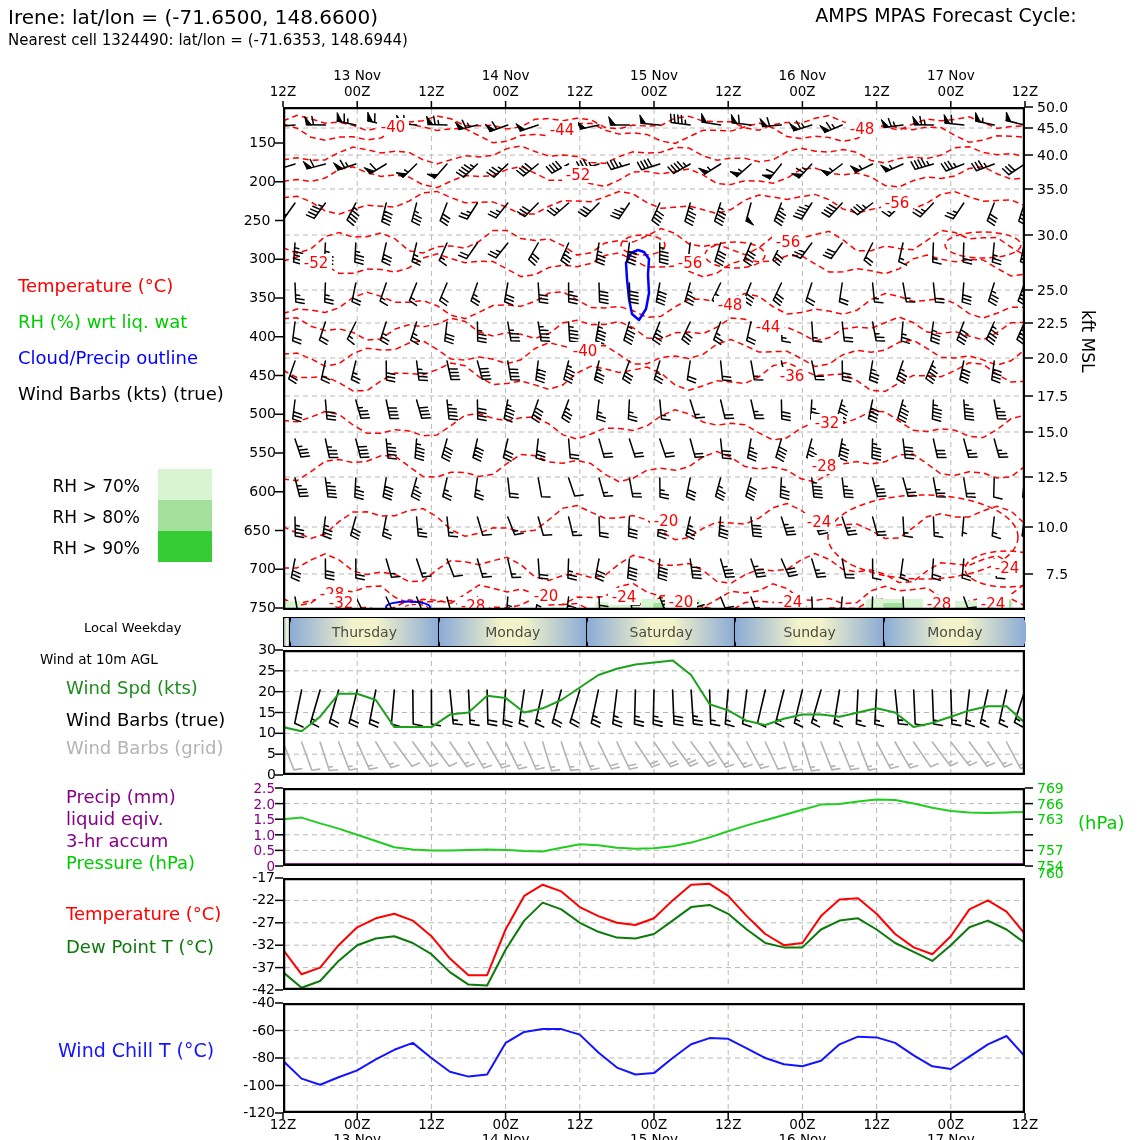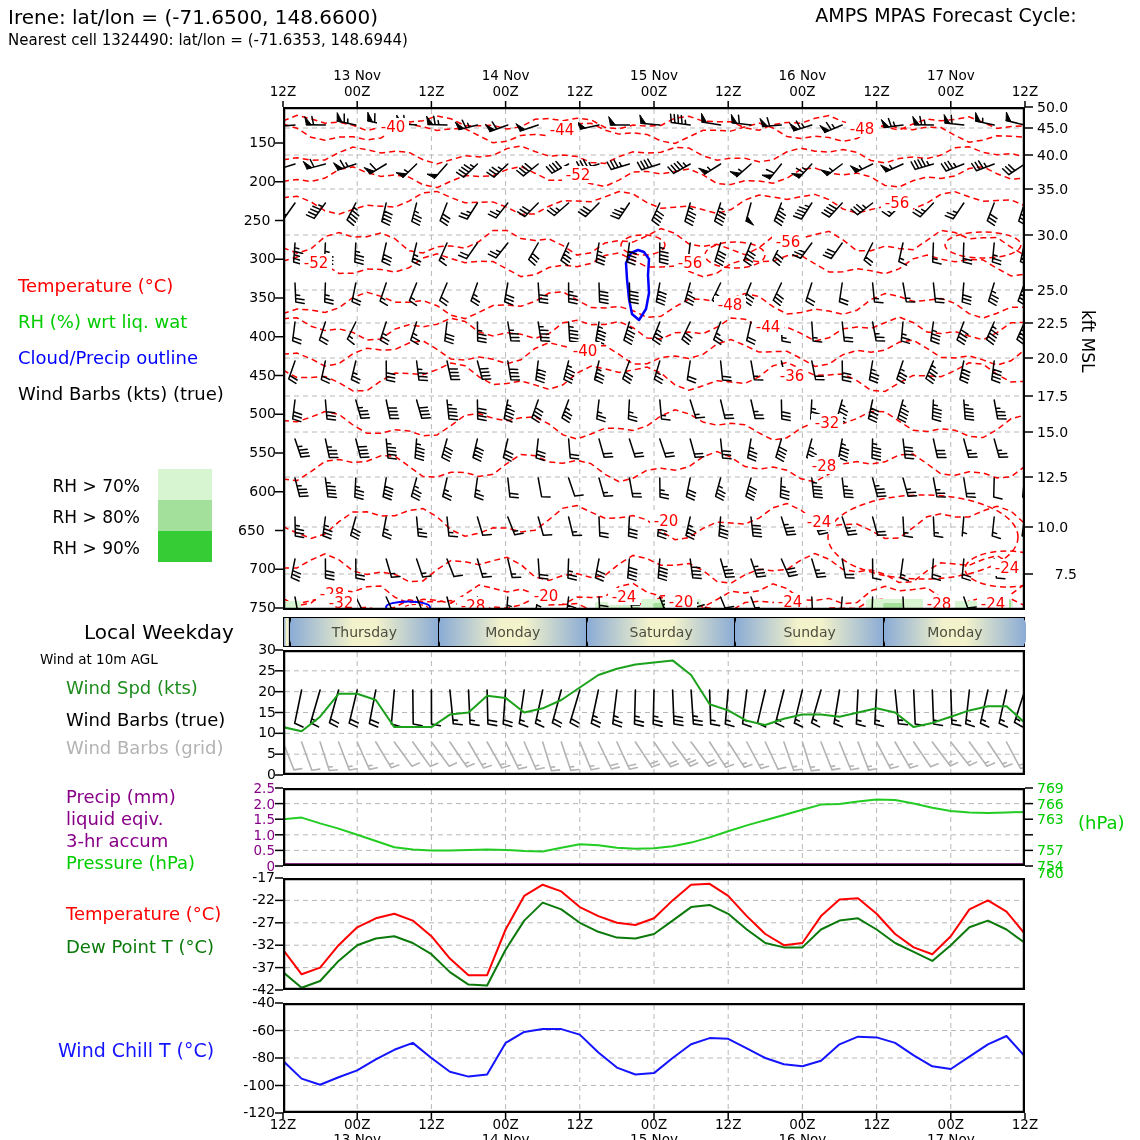--- a/index.html
+++ b/index.html
@@ -17,21 +17,21 @@
   .grn-m{color:#1e8c1e;}
   .grn-d{color:#0b7a0b;}
   .blue{color:#1414ff;}
   .gray{color:#b3b3b3;}
   .purp{color:#880088;}
   .rhlab{font-size:17px;width:130px;text-align:right;}
   .swatch{position:absolute;left:158px;width:54px;height:31px;}
   .ticklab{font-size:13.5px;color:#000;}
   .axnum{font-size:14px;}
   .kft{font-size:17px;transform:rotate(90deg);transform-origin:left top;}
-  .lw{font-size:20px;}
+  .lw{font-size:13px;}
   .wsmall{font-size:13.5px;}
   .dayseg{position:absolute;top:0;height:100%;border-radius:6px;}
   .daylab{position:absolute;top:6px;width:100%;text-align:center;font-size:14px;color:#4d4d40;}
   .daydiv{position:absolute;top:0;width:2px;height:100%;background:#000;}
 </style>
 </head>
 <body>
 <div id="stage">
 
 <div class="abs t20" style="left:8px;top:5px;">Irene: lat/lon = (-71.6500, 148.6600)</div>
@@ -75,36 +75,36 @@
       <div class="abs axnum" style="left: 238px; top: 134px; width: 38px; text-align: right;">150</div>
       <div class="abs axnum" style="left: 238px; top: 172.75px; width: 38px; text-align: right;">200</div>
       <div class="abs axnum" style="left: 238px; top: 211.5px; width: 38px; text-align: center;">250</div>
       <div class="abs axnum" style="left: 238px; top: 250.25px; width: 38px; text-align: right;">300</div>
       <div class="abs axnum" style="left: 238px; top: 289px; width: 38px; text-align: right;">350</div>
       <div class="abs axnum" style="left: 238px; top: 327.75px; width: 38px; text-align: right;">400</div>
       <div class="abs axnum" style="left: 238px; top: 366.5px; width: 38px; text-align: right;">450</div>
       <div class="abs axnum" style="left: 238px; top: 405.25px; width: 38px; text-align: right;">500</div>
       <div class="abs axnum" style="left: 238px; top: 444px; width: 38px; text-align: right;">550</div>
       <div class="abs axnum" style="left: 238px; top: 482.75px; width: 38px; text-align: right;">600</div>
-      <div class="abs axnum" style="left: 238px; top: 521.5px; width: 38px; text-align: left;">650</div>
+      <div class="abs axnum" style="left: 238px; top: 521.5px; width: 38px; text-align: center;">650</div>
       <div class="abs axnum" style="left: 238px; top: 560.25px; width: 38px; text-align: right;">700</div>
       <div class="abs axnum" style="left: 238px; top: 599px; width: 38px; text-align: right;">750</div>
       <div class="abs axnum" style="left: 1037px; top: 99px; width: 40px; text-align: left;">50.0</div>
       <div class="abs axnum" style="left: 1037px; top: 120px; width: 40px; text-align: left;">45.0</div>
       <div class="abs axnum" style="left: 1037px; top: 147px; width: 40px; text-align: left;">40.0</div>
       <div class="abs axnum" style="left: 1037px; top: 181px; width: 40px; text-align: left;">35.0</div>
       <div class="abs axnum" style="left: 1037px; top: 227px; width: 40px; text-align: left;">30.0</div>
       <div class="abs axnum" style="left: 1037px; top: 282px; width: 40px; text-align: left;">25.0</div>
       <div class="abs axnum" style="left: 1037px; top: 315px; width: 40px; text-align: left;">22.5</div>
       <div class="abs axnum" style="left: 1037px; top: 350px; width: 40px; text-align: left;">20.0</div>
       <div class="abs axnum" style="left: 1037px; top: 388px; width: 40px; text-align: left;">17.5</div>
       <div class="abs axnum" style="left: 1037px; top: 424px; width: 40px; text-align: left;">15.0</div>
       <div class="abs axnum" style="left: 1037px; top: 469px; width: 40px; text-align: left;">12.5</div>
       <div class="abs axnum" style="left: 1037px; top: 519px; width: 40px; text-align: left;">10.0</div>
-      <div class="abs axnum" style="left: 1037px; top: 566px; width: 40px; text-align: right;">7.5</div>
+      <div class="abs axnum" style="left: 1037px; top: 566px; width: 40px; text-align: center;">7.5</div>
       <div class="abs ticklab" style="left: 255px; top: 83px; width: 56px; text-align: center;">12Z</div>
       <div class="abs ticklab" style="left: 329.2px; top: 83px; width: 56px; text-align: center;">00Z</div>
       <div class="abs ticklab" style="left: 403.4px; top: 83px; width: 56px; text-align: center;">12Z</div>
       <div class="abs ticklab" style="left: 477.6px; top: 83px; width: 56px; text-align: center;">00Z</div>
       <div class="abs ticklab" style="left: 551.8px; top: 83px; width: 56px; text-align: center;">12Z</div>
       <div class="abs ticklab" style="left: 626px; top: 83px; width: 56px; text-align: center;">00Z</div>
       <div class="abs ticklab" style="left: 700.2px; top: 83px; width: 56px; text-align: center;">12Z</div>
       <div class="abs ticklab" style="left: 774.4px; top: 83px; width: 56px; text-align: center;">00Z</div>
       <div class="abs ticklab" style="left: 848.6px; top: 83px; width: 56px; text-align: center;">12Z</div>
       <div class="abs ticklab" style="left: 922.8px; top: 83px; width: 56px; text-align: center;">00Z</div>

